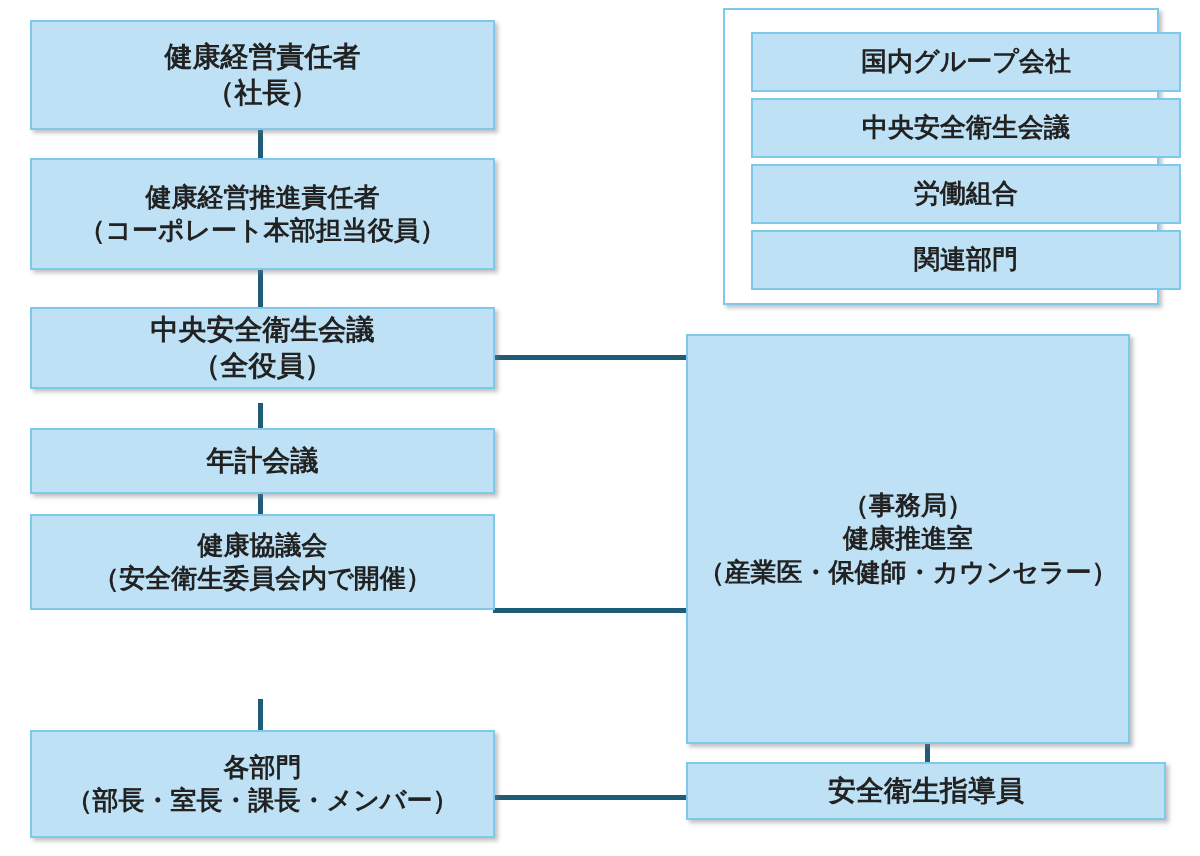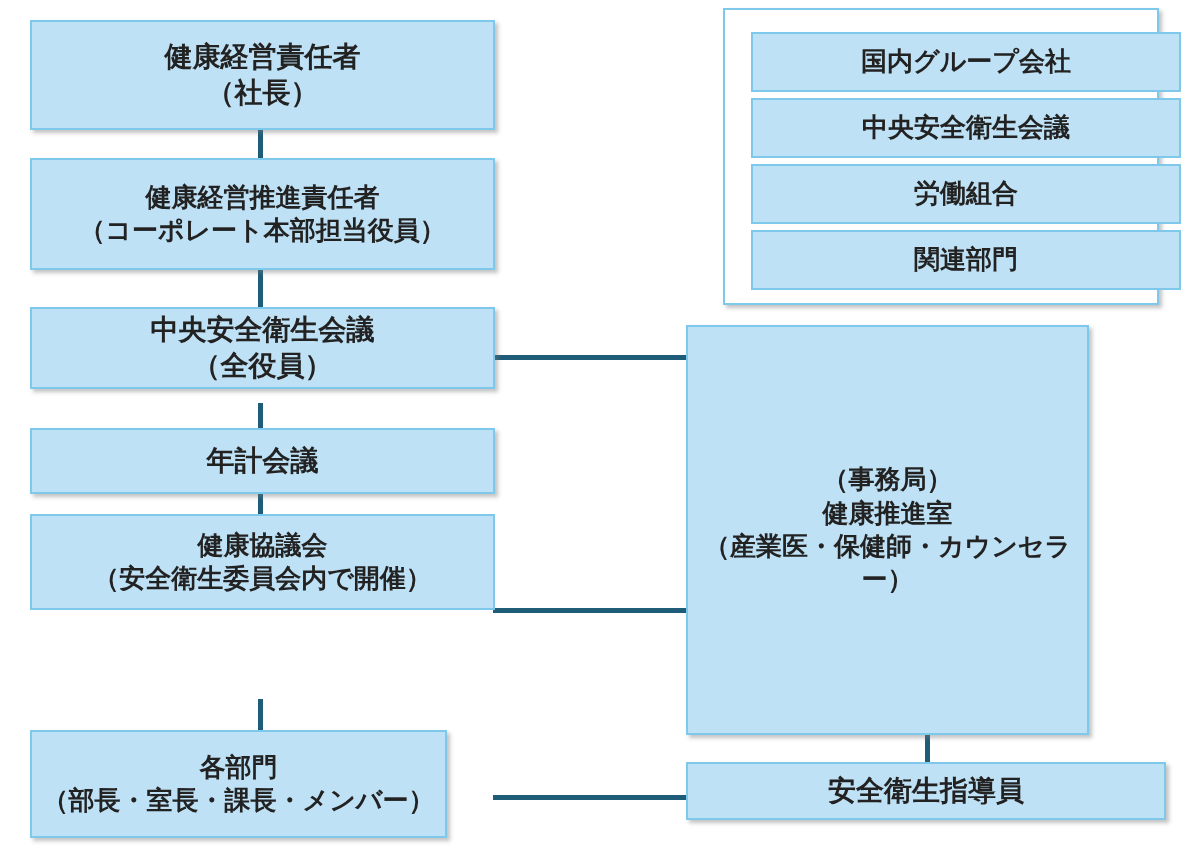--- a/index.html
+++ b/index.html
@@ -115,21 +115,21 @@
   </div>
 
   <div class="node t-md" style="left:30px; top:514px; width:465px; height:96px; box-shadow:none;">
     <span class="lines">
       <span class="l1">健康協議会</span>
       <span class="l2">（安全衛生委員会内で開催）</span>
     </span>
   </div>
 
 
-  <div class="node t-md" style="left:30px; top:730px; width:417px; height:108px;">
+  <div class="node t-md" style="left:30px; top:730px; width:465px; height:108px;">
     <span class="lines">
       <span class="l1">各部門</span>
       <span class="l2">（部長・室長・課長・メンバー）</span>
     </span>
   </div>
 
   <div class="group-panel" style="left:723px; top:8px; width:436px; height:297px;">
     <div class="node t-md" style="left:26px; top:22px; width:430px; height:60px; box-shadow:none; border-width:2px;">
       <span class="lines">
         <span class="l1">国内グループ会社</span>
@@ -145,21 +145,21 @@
         <span class="l1">労働組合</span>
       </span>
     </div>
     <div class="node t-md" style="left:26px; top:220px; width:430px; height:60px; box-shadow:none; border-width:2px;">
       <span class="lines">
         <span class="l1">関連部門</span>
       </span>
     </div>
   </div>
 
-  <div class="node t-md" style="left:686px; top:325px; width:403px; height:410px;">
+  <div class="node t-md" style="left:686px; top:334px; width:444px; height:410px;">
     <span class="lines">
       <span class="l1">（事務局）</span>
       <span class="l2">健康推進室</span>
       <span class="l3">（産業医・保健師・カウンセラー）</span>
     </span>
   </div>
 
   <div class="node t-lg" style="left:686px; top:762px; width:480px; height:58px;">
     <span class="lines">
       <span class="l1">安全衛生指導員</span>

